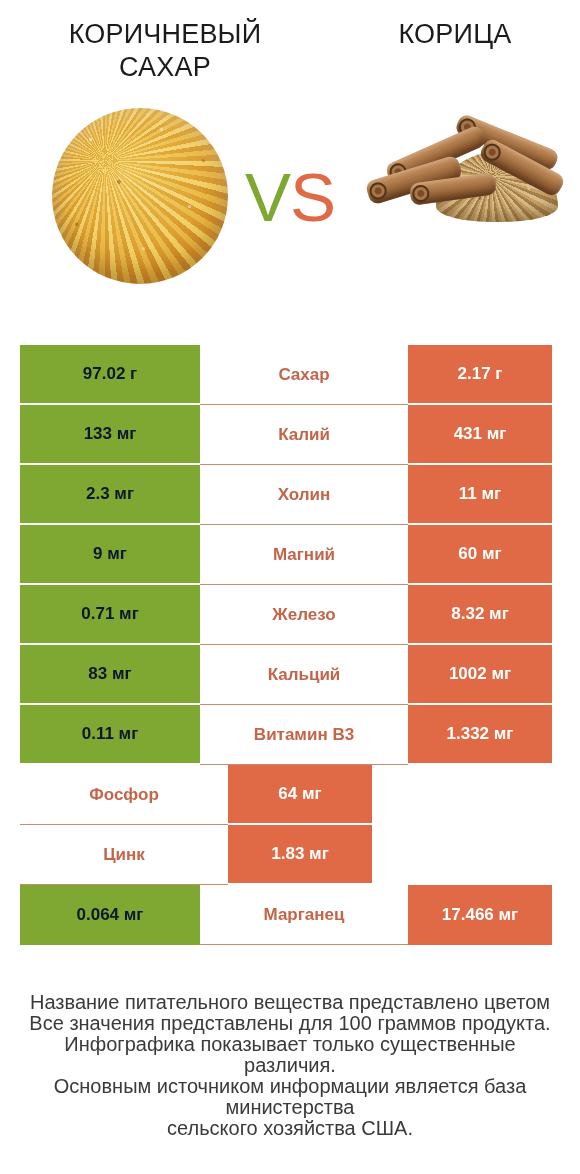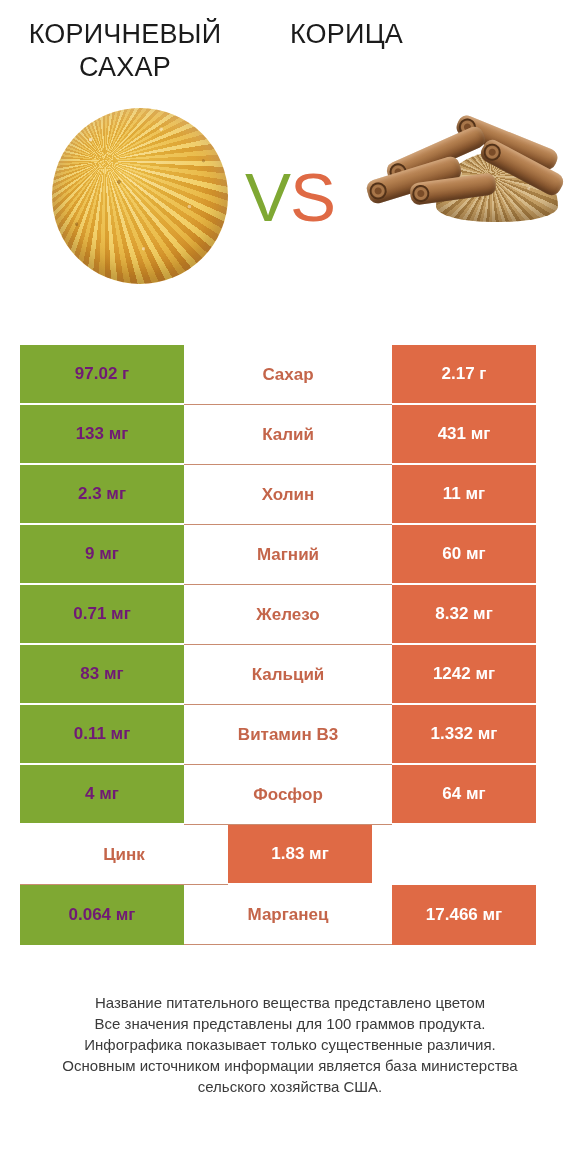--- a/index.html
+++ b/index.html
@@ -25,20 +25,22 @@
   .header {
     display: flex;
     width: 580px;
     height: 100px;
     padding-top: 18px;
   }
   .header-col {
     width: 290px;
     display: flex;
     align-items: flex-start;
+    justify-content: center;
+    padding-left: 40px;
   }
   .product-title {
     font-size: 27px;
     line-height: 33px;
     font-weight: 400;
     color: #1b1b1b;
     text-align: center;
     letter-spacing: 0.2px;
     text-transform: uppercase;
     max-width: 250px;
@@ -162,23 +164,23 @@
     height: 60px;
     display: flex;
     align-items: center;
     justify-content: center;
     font-size: 17px;
     line-height: 20px;
     text-align: center;
     font-weight: 700;
   }
   .cell-left {
-    width: 164px;
+    width: 180px;
     background: #7fa833;
-    color: #701a75;
+    color: #0f172a;
     border-bottom: 2px solid #ffffff;
   }
   .cell-mid {
     width: 208px;
     background: #ffffff;
     color: #c4654a;
     border-bottom: 1px solid #c98c71;
   }
   .cell-right {
     width: 144px;
@@ -190,21 +192,21 @@
   .row:last-child .cell-left,
   .row:last-child .cell-right { border-bottom: none; }
 
   
   .footer {
     position: absolute;
     left: 20px;
     top: 992px;
     width: 540px;
     text-align: center;
-    font-size: 15px;
+    font-size: 20px;
     line-height: 21px;
     color: #3a3a3a;
   }
   .footer p { margin: 0; }
 </style>
 </head>
 <body>
 
 <div class="page">
 
@@ -267,31 +269,30 @@
 
     <div class="row">
       <div class="cell cell-left">0.71 мг</div>
       <div class="cell cell-mid">Железо</div>
       <div class="cell cell-right">8.32 мг</div>
     </div>
 
     <div class="row">
       <div class="cell cell-left">83 мг</div>
       <div class="cell cell-mid">Кальций</div>
-      <div class="cell cell-right">1242 мг</div>
+      <div class="cell cell-right">1002 мг</div>
     </div>
 
     <div class="row">
       <div class="cell cell-left">0.11 мг</div>
       <div class="cell cell-mid">Витамин B3</div>
       <div class="cell cell-right">1.332 мг</div>
     </div>
 
     <div class="row">
-      <div class="cell cell-left">4 мг</div>
       <div class="cell cell-mid">Фосфор</div>
       <div class="cell cell-right">64 мг</div>
     </div>
 
     <div class="row">
       <div class="cell cell-mid">Цинк</div>
       <div class="cell cell-right">1.83 мг</div>
     </div>
 
     <div class="row">

